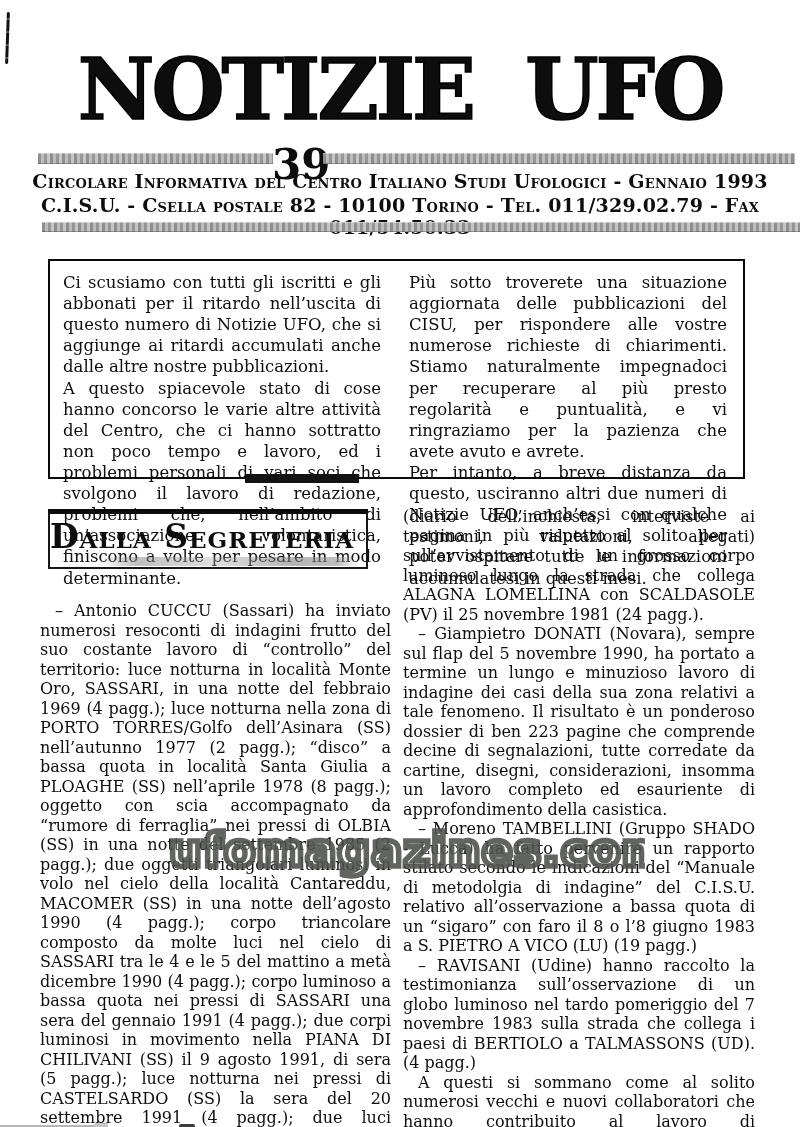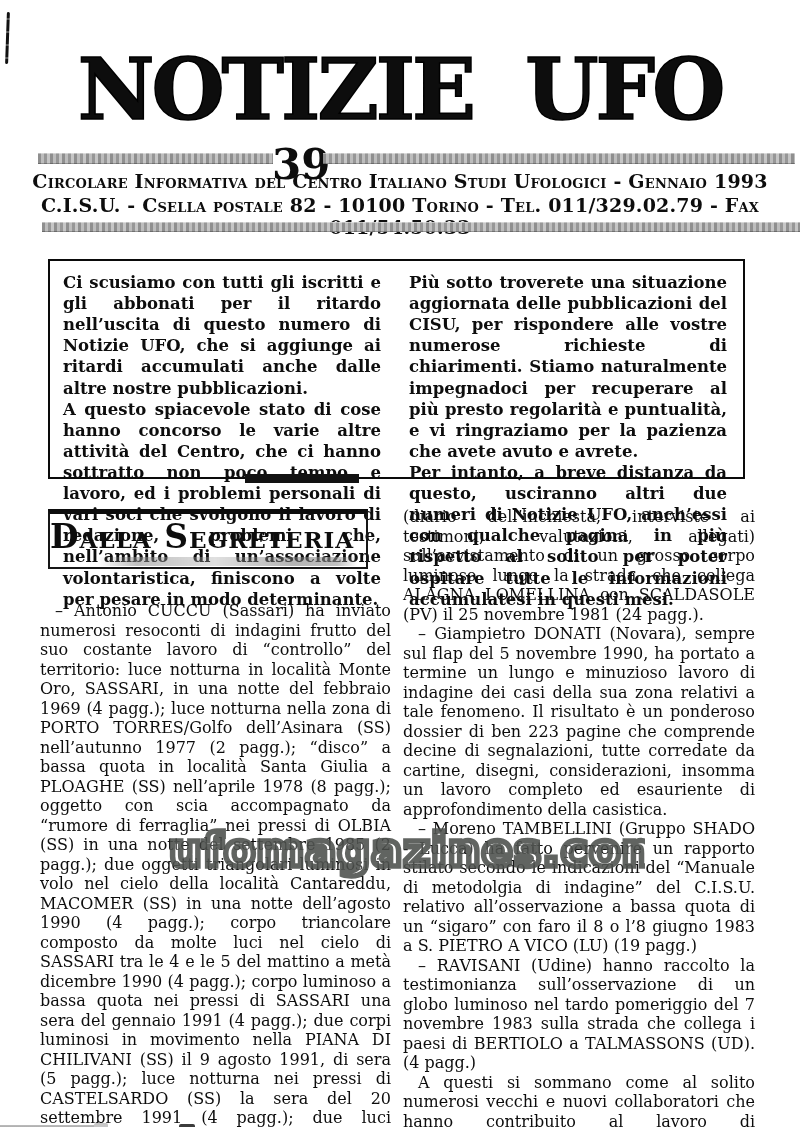--- a/index.html
+++ b/index.html
@@ -31,21 +31,21 @@
     font-variant:small-caps;font-weight:bold;font-size:19px;letter-spacing:.2px;}
   .subtitle1{top:166px;}
   .subtitle2{top:190px;}
   .bar-full{position:absolute;left:42px;top:218px;width:758px;height:10px;}
   
   .intro-box{
     position:absolute;left:48px;top:255px;width:697px;height:220px;
     border:2px solid #0a0a0a;box-sizing:border-box;
     display:flex;gap:28px;padding:11px 16px 10px 13px;
   }
-  .intro-col{flex:1;font-weight:bold;}
+  .intro-col{flex:1;}
   .intro-col p{margin:0;font-size:16.5px;line-height:1.28;text-align:justify;}
   .black-bar{position:absolute;left:245px;top:470px;width:114px;height:9px;background:#121212;}
   
   .section-box{
     position:absolute;left:48px;top:505px;width:320px;height:60px;
     border:2px solid #161616;border-top:5px solid #0c0c0c;box-sizing:border-box;
     text-align:left;
   }
   .section-title{
     display:inline-block;margin-top:6px;

